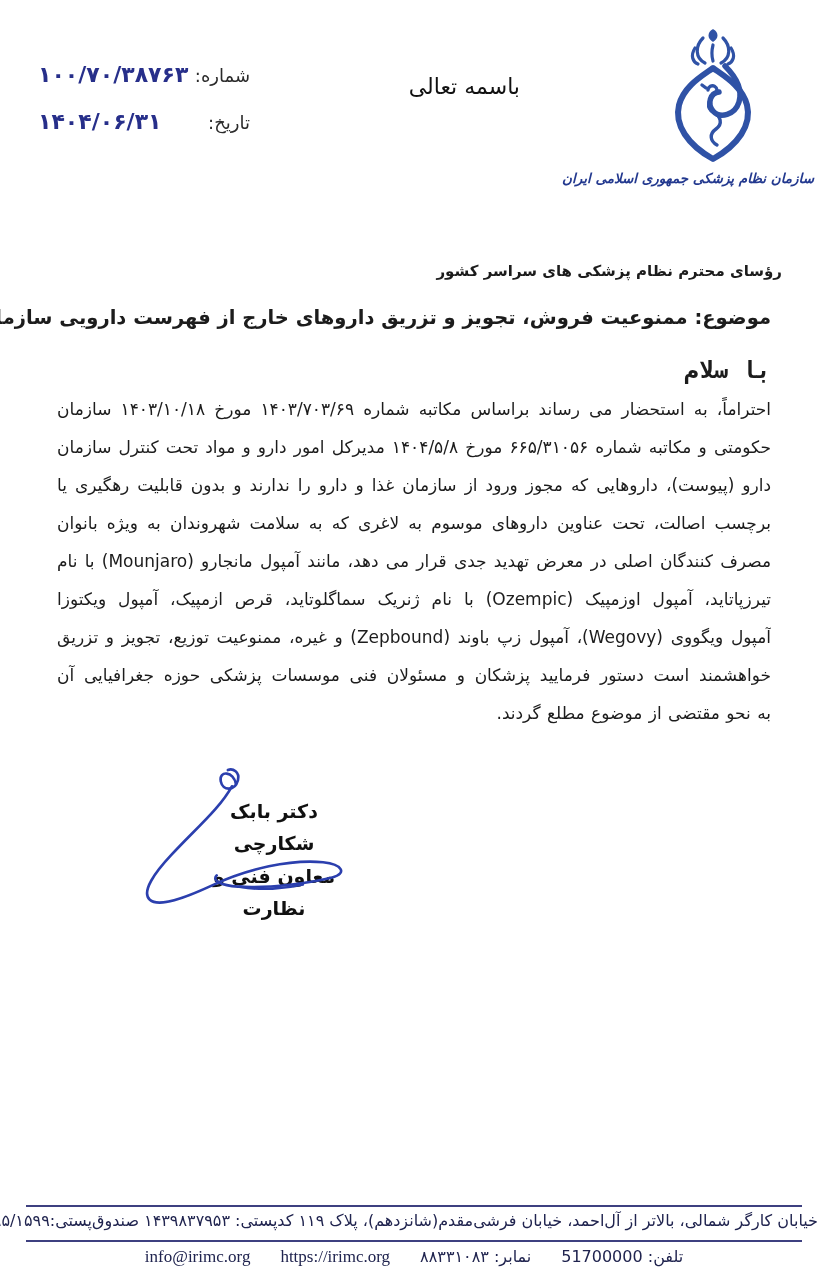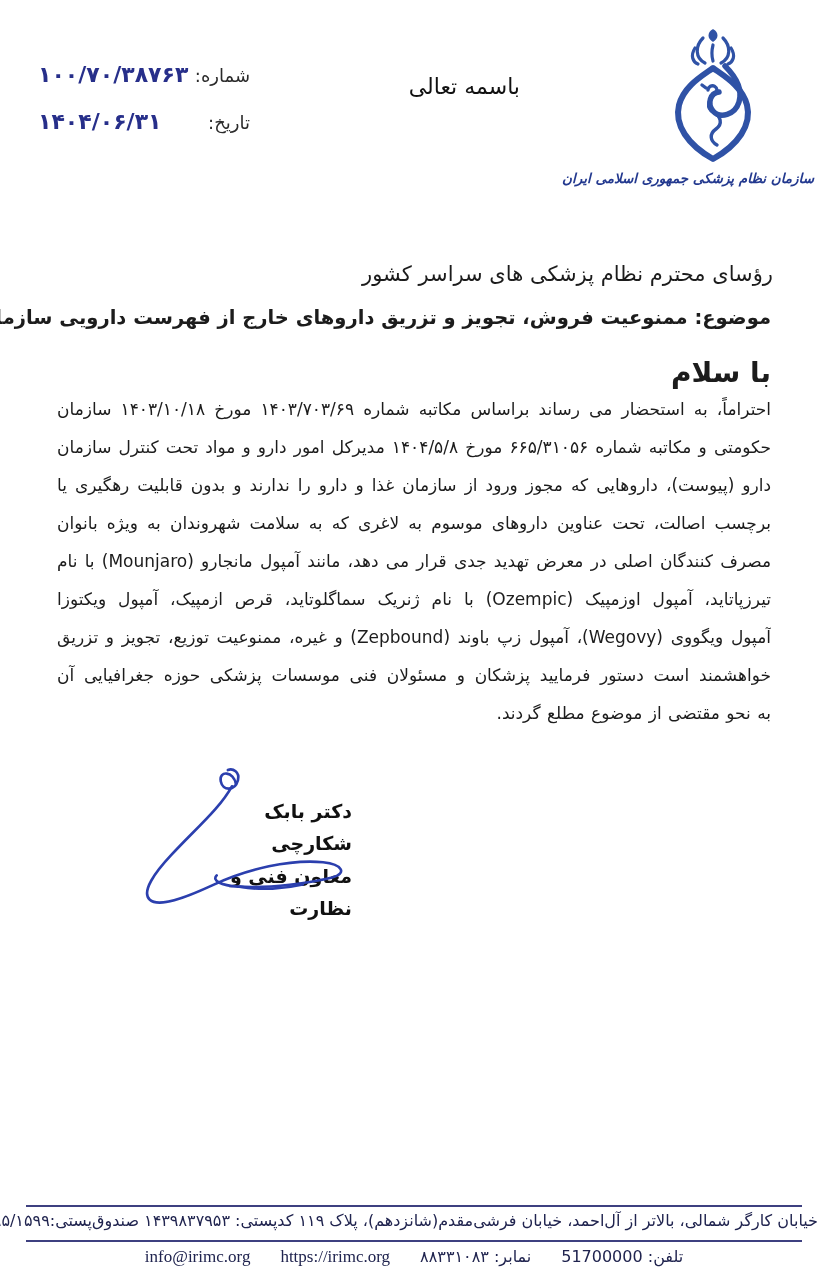--- a/index.html
+++ b/index.html
@@ -28,47 +28,47 @@
     font-size:22px; color:#111;
   }
 
   .meta { position:absolute; top:62px; left:38px; width:212px; }
   .meta-row { display:flex; justify-content:space-between; align-items:baseline; margin-bottom:22px; }
   .meta-label { font-size:18px; color:#2b2b2b; }
   .meta-value { font-size:22px; font-weight:bold; color:#272f8a; letter-spacing:0.5px; }
 
   
   .recipient {
-    position:absolute; top:262px; right:55px; left:57px;
-    font-size:21px; font-weight:400; white-space:nowrap;
+    position:absolute; top:262px; right:46px; left:57px;
+    font-size:15px; font-weight:700; white-space:nowrap;
   }
   .subject {
     position:absolute; top:306px; right:57px; left:40px;
     font-size:19.5px; font-weight:700; white-space:nowrap;
   }
   .subject-label { font-weight:800; }
   .salutation {
     position:absolute; top:356px; right:57px;
-    font-size:28px; font-weight:700;
+    font-size:24px; font-weight:700;font-family:Liberation Mono, monospace;
   }
   .body {
     position:absolute; top:390px; right:57px; left:57px;
     font-size:17px;
   }
   .body-line {
     line-height:38px; height:38px; overflow:hidden;
     text-align:justify; text-align-last:justify;
     word-spacing:1px;
   }
   .body-line.last { text-align:left; text-align-last:right; }
 
   
   .sig-text {
     position:absolute; top:795px; left:196px; width:156px;
-    text-align:right; font-weight:800; font-size:19px; line-height:1.7;
+    text-align:center; font-weight:800; font-size:19px; line-height:1.7;
     color:#111;
   }
   .sig-svg { position:absolute; top:766px; left:118px; width:244px; height:152px; }
 
   
   .rule { position:absolute; left:26px; right:26px; height:2px; background:#3e4080; }
   .rule-top { top:1205px; }
   .rule-bottom { top:1240px; }
   .footer-address {
     position:absolute; top:1211px; left:10px; right:10px;

